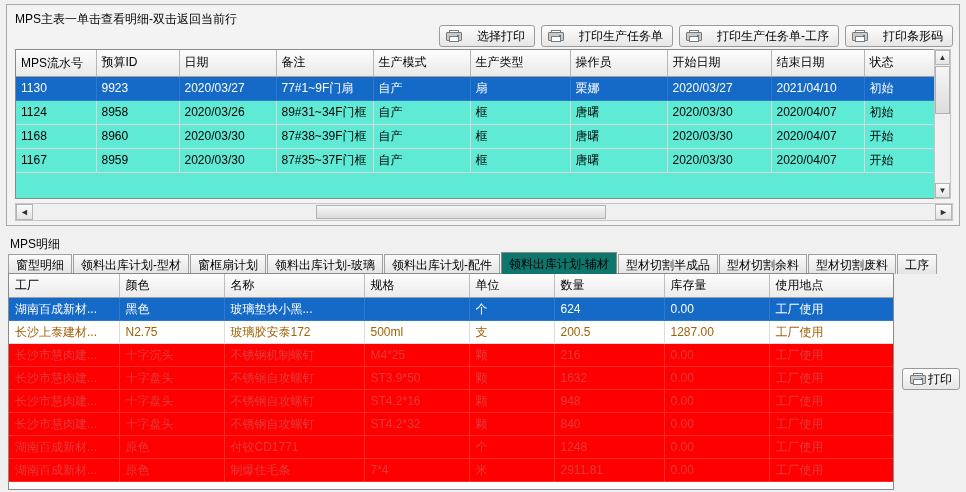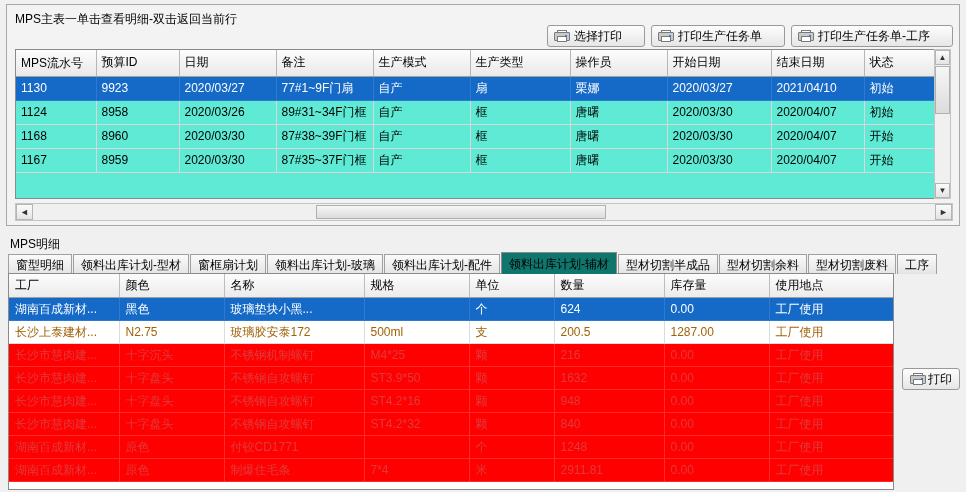--- a/index.html
+++ b/index.html
@@ -18,24 +18,24 @@
     border:1px solid #a8a8a8;background:#f3f3f3;box-sizing:border-box;
   }
   .panel-title{
     position:absolute;left:8px;top:6px;font-size:12px;color:#000;
     white-space:nowrap;
   }
   .top-buttons{
     position:absolute;right:6px;top:20px;display:flex;gap:6px;align-items:center;
   }
   .btn{
-    display:flex;align-items:center;gap:6px;
+    display:flex;align-items:center;gap:17px;
     background:linear-gradient(#fdfdfd,#e6e6e6);
     border:1px solid #9a9a9a;border-radius:3px;
-    padding:3px 22px 3px 6px;height:22px;box-sizing:border-box;
+    padding:3px 9px 3px 6px;height:22px;box-sizing:border-box;
     font-size:12px;color:#000;cursor:pointer;white-space:nowrap;
   }
   .printer-icon{
     width:14px;height:12px;position:relative;display:inline-block;flex:none;
   }
   .printer-icon .body{
     position:absolute;left:0;bottom:1px;width:14px;height:7px;
     background:#c9c9c9;border:1px solid #7a7a7a;border-radius:1px;
   }
   .printer-icon .paper{
@@ -180,20 +180,29 @@
         <span>打印生产任务单</span>
       </div>
       <div class="btn">
         <span class="printer-icon">
             <span class="paper"></span>
             <span class="body"></span>
             <span class="out"></span>
             <span class="dot"></span>
           </span>
         <span>打印生产任务单-工序</span>
+      </div>
+      <div class="btn">
+        <span class="printer-icon">
+            <span class="paper"></span>
+            <span class="body"></span>
+            <span class="out"></span>
+            <span class="dot"></span>
+          </span>
+        <span>打印条形码</span>
       </div>
     </div>
 
     <div class="grid-wrap">
       <table class="grid">
         <colgroup>
           <col style="width:80px">
             <col style="width:83px">
             <col style="width:97px">
             <col style="width:97px">

